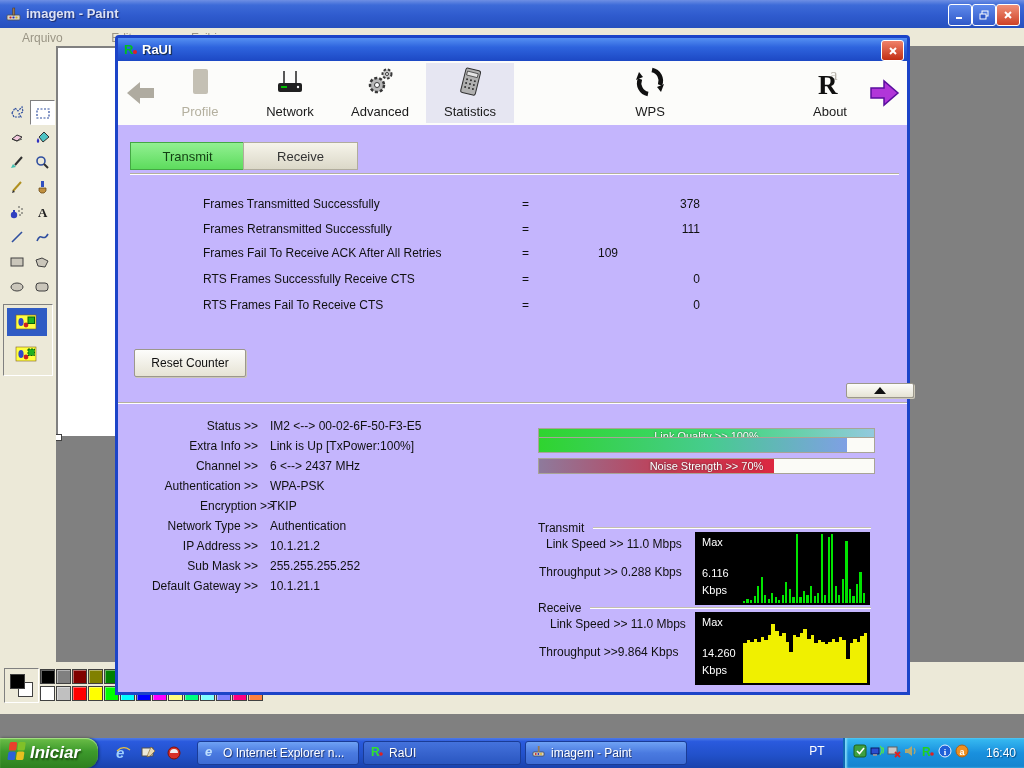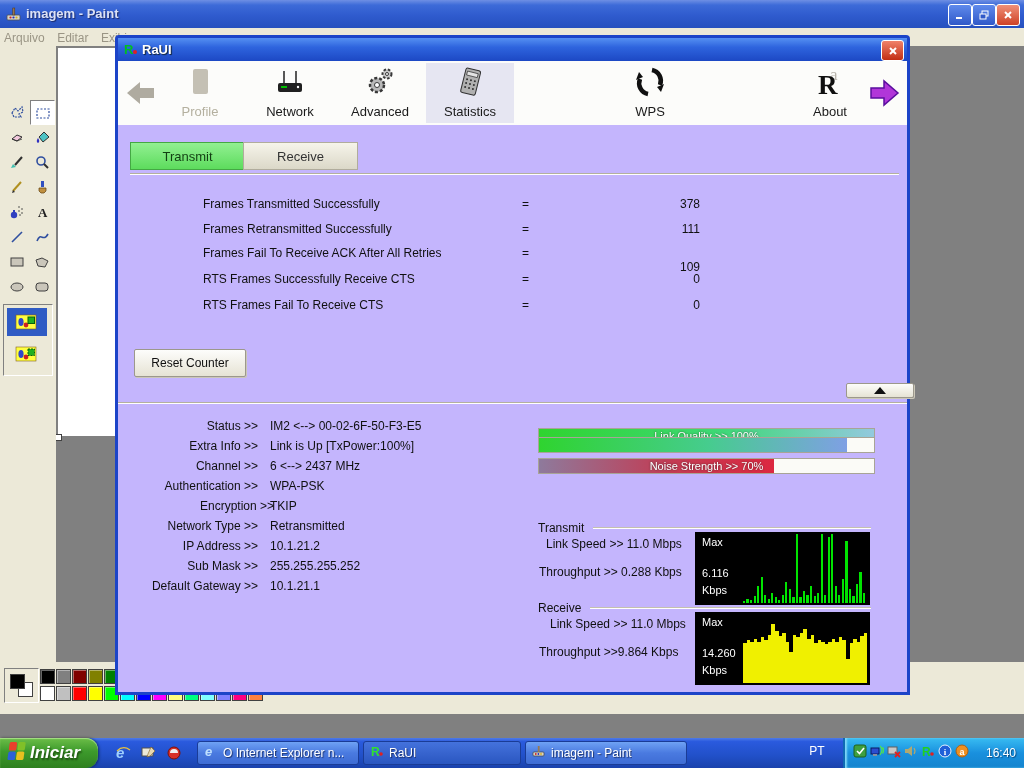--- a/index.html
+++ b/index.html
@@ -8,21 +8,21 @@
   .abs{position:absolute;}
   
   .paint-titlebar{left:0;top:0;width:1024px;height:28px;
     background:linear-gradient(180deg,#6E8FE4 0%,#3D6BD8 18%,#2F5BCE 55%,#2650BE 100%);}
   .paint-title{left:26px;top:6px;color:#DCE2F5;font-size:13px;font-weight:bold;
     text-shadow:1px 1px 1px #1A2A6A;}
   .winbtn{top:4px;width:22px;height:20px;border:1px solid #fff;border-radius:3px;
     background:linear-gradient(180deg,#5F8AEC,#3058C8);display:flex;align-items:center;justify-content:center;}
   .winbtn.close{background:linear-gradient(180deg,#F09078,#CE4226);}
   .paint-menubar{left:0;top:28px;width:1024px;height:18px;background:#ECE9D8;}
-  .menu-item{display:inline-block;padding:2px 4px;font-size:12px;color:#9A9585;}
+  .menu-item{display:inline-block;padding:2px 22px;font-size:12px;color:#9A9585;}
   
   .toolbox{left:0;top:46px;width:56px;height:616px;background:#ECE9D8;z-index:2;}
   .toolcell{width:23px;height:23px;display:flex;align-items:center;justify-content:center;}
   .toolcell.sel{background:#fff;border:1px solid;border-color:#808080 #fff #fff #808080;}
   .tool-options{left:3px;top:258px;width:48px;height:70px;border:1px solid;
     border-color:#808080 #FFF #FFF #808080;background:#ECE9D8;}
   .tool-opt{left:3px;width:40px;height:28px;display:flex;align-items:center;justify-content:center;}
   .tool-opt.sel{background:#2F5BC4;}
   
   .canvas-area{left:56px;top:46px;width:968px;height:616px;background:#808080;}
@@ -431,21 +431,21 @@
 
       <div id="stats-rows">
           <div class="abs stat-label" style="left: 85px; top: 72px; width: 310px;">Frames Transmitted Successfully</div>
           <div class="abs stat-eq" style="left: 404px; top: 72px;">=</div>
           <div class="abs stat-val" style="left: 480px; top: 72px; width: 102px; text-align: right;">378</div>
           <div class="abs stat-label" style="left: 85px; top: 97px; width: 310px;">Frames Retransmitted Successfully</div>
           <div class="abs stat-eq" style="left: 404px; top: 97px;">=</div>
           <div class="abs stat-val" style="left: 480px; top: 97px; width: 102px; text-align: right;">111</div>
           <div class="abs stat-label" style="left: 85px; top: 121px; width: 310px;">Frames Fail To Receive ACK After All Retries</div>
           <div class="abs stat-eq" style="left: 404px; top: 121px;">=</div>
-          <div class="abs stat-val" style="left: 480px; top: 121px; width: 102px; text-align: right; margin-top: 14px;">109</div>
+          <div class="abs stat-val" style="left: 480px; top: 121px; width: 102px; text-align: left;">109</div>
           <div class="abs stat-label" style="left: 85px; top: 147px; width: 310px;">RTS Frames Successfully Receive CTS</div>
           <div class="abs stat-eq" style="left: 404px; top: 147px;">=</div>
           <div class="abs stat-val" style="left: 480px; top: 147px; width: 102px; text-align: right;">0</div>
           <div class="abs stat-label" style="left: 85px; top: 173px; width: 310px;">RTS Frames Fail To Receive CTS</div>
           <div class="abs stat-eq" style="left: 404px; top: 173px;">=</div>
           <div class="abs stat-val" style="left: 480px; top: 173px; width: 102px; text-align: right;">0</div>
         </div>
 
       <div class="abs btn" style="left:16px;top:224px;width:110px;height:26px;">Reset Counter</div>
 
@@ -459,21 +459,21 @@
           <div class="abs ls-value" style="left: 152px; top: 294px; width: 260px;">IM2 &lt;--&gt; 00-02-6F-50-F3-E5</div>
           <div class="abs ls-label" style="left: 0px; top: 314px; width: 140px;">Extra Info &gt;&gt;</div>
           <div class="abs ls-value" style="left: 152px; top: 314px; width: 260px;">Link is Up [TxPower:100%]</div>
           <div class="abs ls-label" style="left: 0px; top: 334px; width: 140px;">Channel &gt;&gt;</div>
           <div class="abs ls-value" style="left: 152px; top: 334px; width: 260px;">6 &lt;--&gt; 2437 MHz</div>
           <div class="abs ls-label" style="left: 0px; top: 354px; width: 140px;">Authentication &gt;&gt;</div>
           <div class="abs ls-value" style="left: 152px; top: 354px; width: 260px;">WPA-PSK</div>
           <div class="abs ls-label" style="left: 16px; top: 374px; width: 140px;">Encryption &gt;&gt;</div>
           <div class="abs ls-value" style="left: 152px; top: 374px; width: 260px;">TKIP</div>
           <div class="abs ls-label" style="left: 0px; top: 394px; width: 140px;">Network Type &gt;&gt;</div>
-          <div class="abs ls-value" style="left: 152px; top: 394px; width: 260px;">Retransmitted</div>
+          <div class="abs ls-value" style="left: 152px; top: 394px; width: 260px;">Authentication</div>
           <div class="abs ls-label" style="left: 0px; top: 414px; width: 140px;">IP Address &gt;&gt;</div>
           <div class="abs ls-value" style="left: 152px; top: 414px; width: 260px;">10.1.21.2</div>
           <div class="abs ls-label" style="left: 0px; top: 434px; width: 140px;">Sub Mask &gt;&gt;</div>
           <div class="abs ls-value" style="left: 152px; top: 434px; width: 260px;">255.255.255.252</div>
           <div class="abs ls-label" style="left: 0px; top: 454px; width: 140px;">Default Gateway &gt;&gt;</div>
           <div class="abs ls-value" style="left: 152px; top: 454px; width: 260px;">10.1.21.1</div>
         </div>
       <div id="signal-bars">
           <div class="abs sigbar" style="left: 420px; top: 291px; width: 335px; margin-top: 12px;">
             <div class="fill" style="width: 100%; background: linear-gradient(90deg, rgb(47, 212, 47), rgb(63, 216, 120) 55%, rgb(147, 201, 222));"></div>

